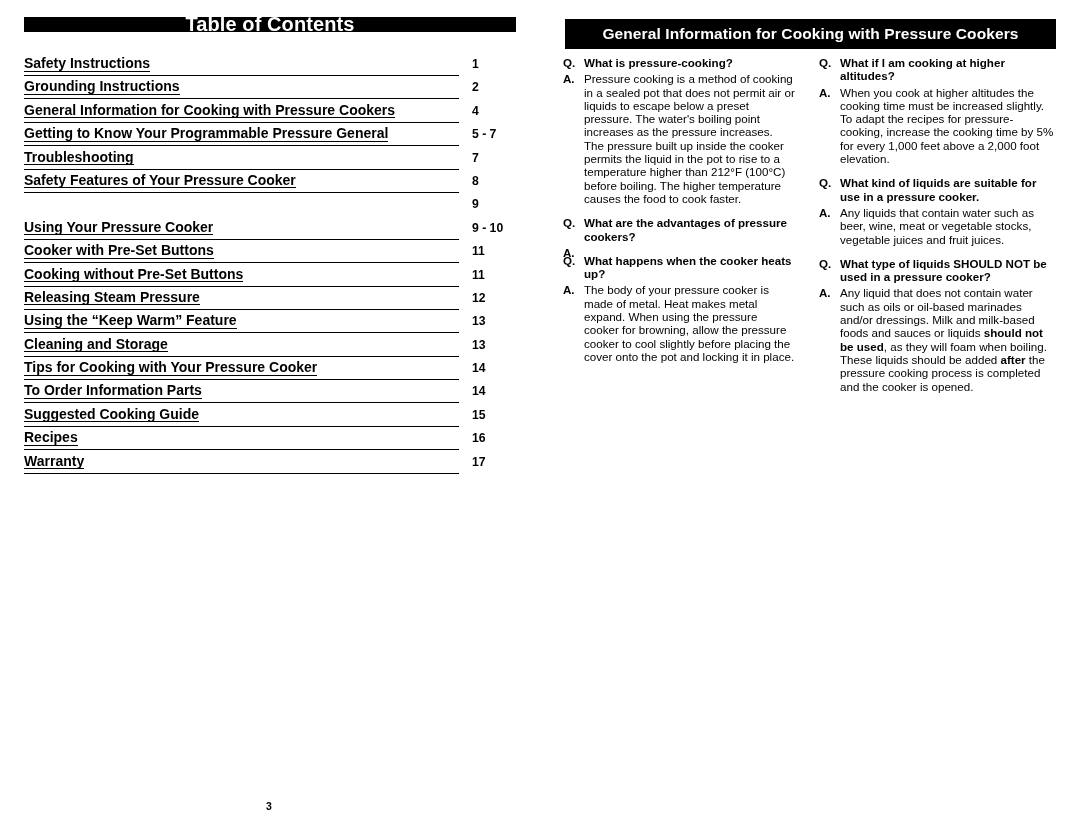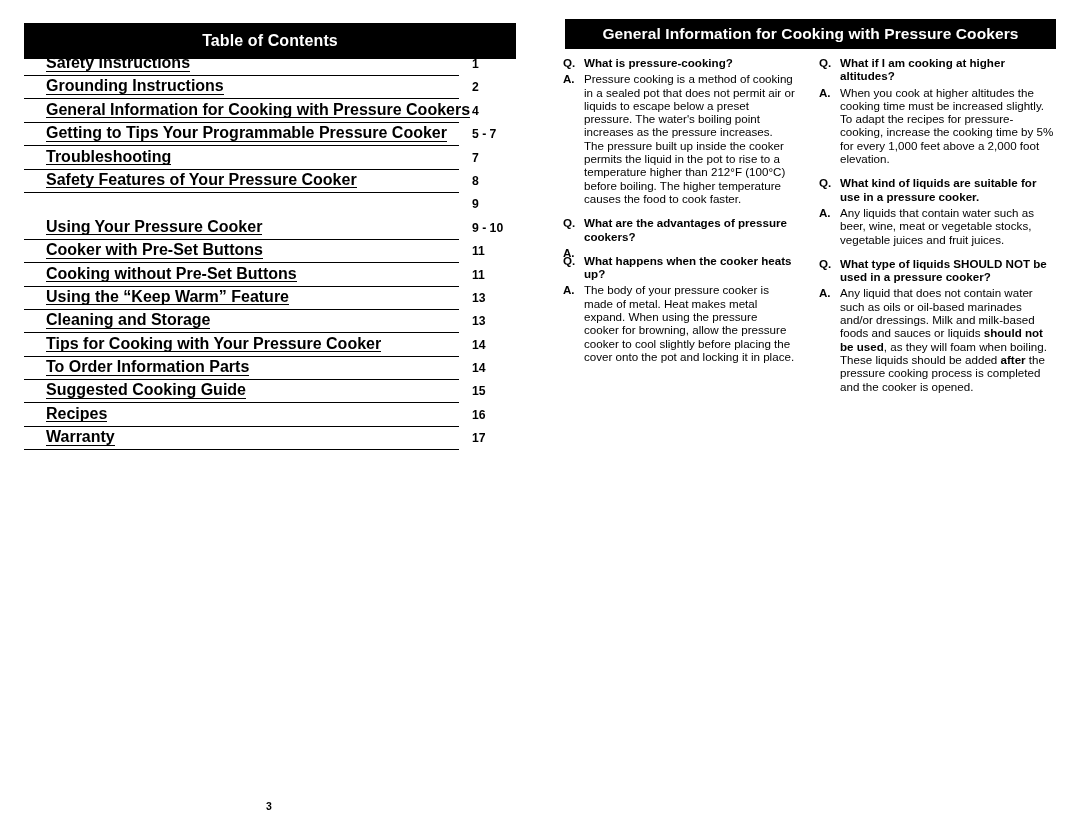--- a/index.html
+++ b/index.html
@@ -33,24 +33,24 @@
     color: #ffffff;
     font-weight: bold;
     text-align: center;
     display: flex;
     align-items: center;
     justify-content: center;
     letter-spacing: 0.1px;
   }
   #toc-header-bar {
     left: 24px;
-    top: 23px;
+    top: 17px;
     width: 492px;
-    height: 36px;
-    font-size: 16px;
+    height: 15px;
+    font-size: 20px;
   }
   #gi-header-bar {
     left: 25px;
     top: 19px;
     width: 491px;
     height: 30px;
     font-size: 15.5px;
   }
 
   
@@ -70,27 +70,26 @@
     left: 0;
     top: 0;
     width: 435px;
     height: 20px;
     border-bottom: 1.6px solid #000000;
   }
   .toc-title {
     position: absolute;
     left: 0;
     top: 1px;
-    font-size: 16px;
+    font-size: 14px;
     font-weight: bold;
     white-space: nowrap;
     border-bottom: 1.6px solid #000000;
     padding-bottom: 0.5px;
     line-height: 14px;
-    margin-left: 22px;
   }
   .toc-page {
     position: absolute;
     left: 448px;
     top: 2px;
     font-size: 12.2px;
     font-weight: bold;
     white-space: nowrap;
   }
 
@@ -155,21 +154,21 @@
         <span class="toc-page">2</span>
       </div>
       <div class="toc-row">
         <div class="toc-entry">
           <span class="toc-title">General Information for Cooking with Pressure Cookers</span>
         </div>
         <span class="toc-page">4</span>
       </div>
       <div class="toc-row">
         <div class="toc-entry">
-          <span class="toc-title">Getting to Tips Your Programmable Pressure Cooker</span>
+          <span class="toc-title">Getting to Know Your Programmable Pressure General</span>
         </div>
         <span class="toc-page">5 - 7</span>
       </div>
       <div class="toc-row">
         <div class="toc-entry">
           <span class="toc-title">Troubleshooting</span>
         </div>
         <span class="toc-page">7</span>
       </div>
       <div class="toc-row">
@@ -191,20 +190,26 @@
         <div class="toc-entry">
           <span class="toc-title">Cooker with Pre-Set Buttons</span>
         </div>
         <span class="toc-page">11</span>
       </div>
       <div class="toc-row">
         <div class="toc-entry">
           <span class="toc-title">Cooking without Pre-Set Buttons</span>
         </div>
         <span class="toc-page">11</span>
+      </div>
+      <div class="toc-row">
+        <div class="toc-entry">
+          <span class="toc-title">Releasing Steam Pressure</span>
+        </div>
+        <span class="toc-page">12</span>
       </div>
       <div class="toc-row">
         <div class="toc-entry">
           <span class="toc-title">Using the “Keep Warm” Feature</span>
         </div>
         <span class="toc-page">13</span>
       </div>
       <div class="toc-row">
         <div class="toc-entry">
           <span class="toc-title">Cleaning and Storage</span>

